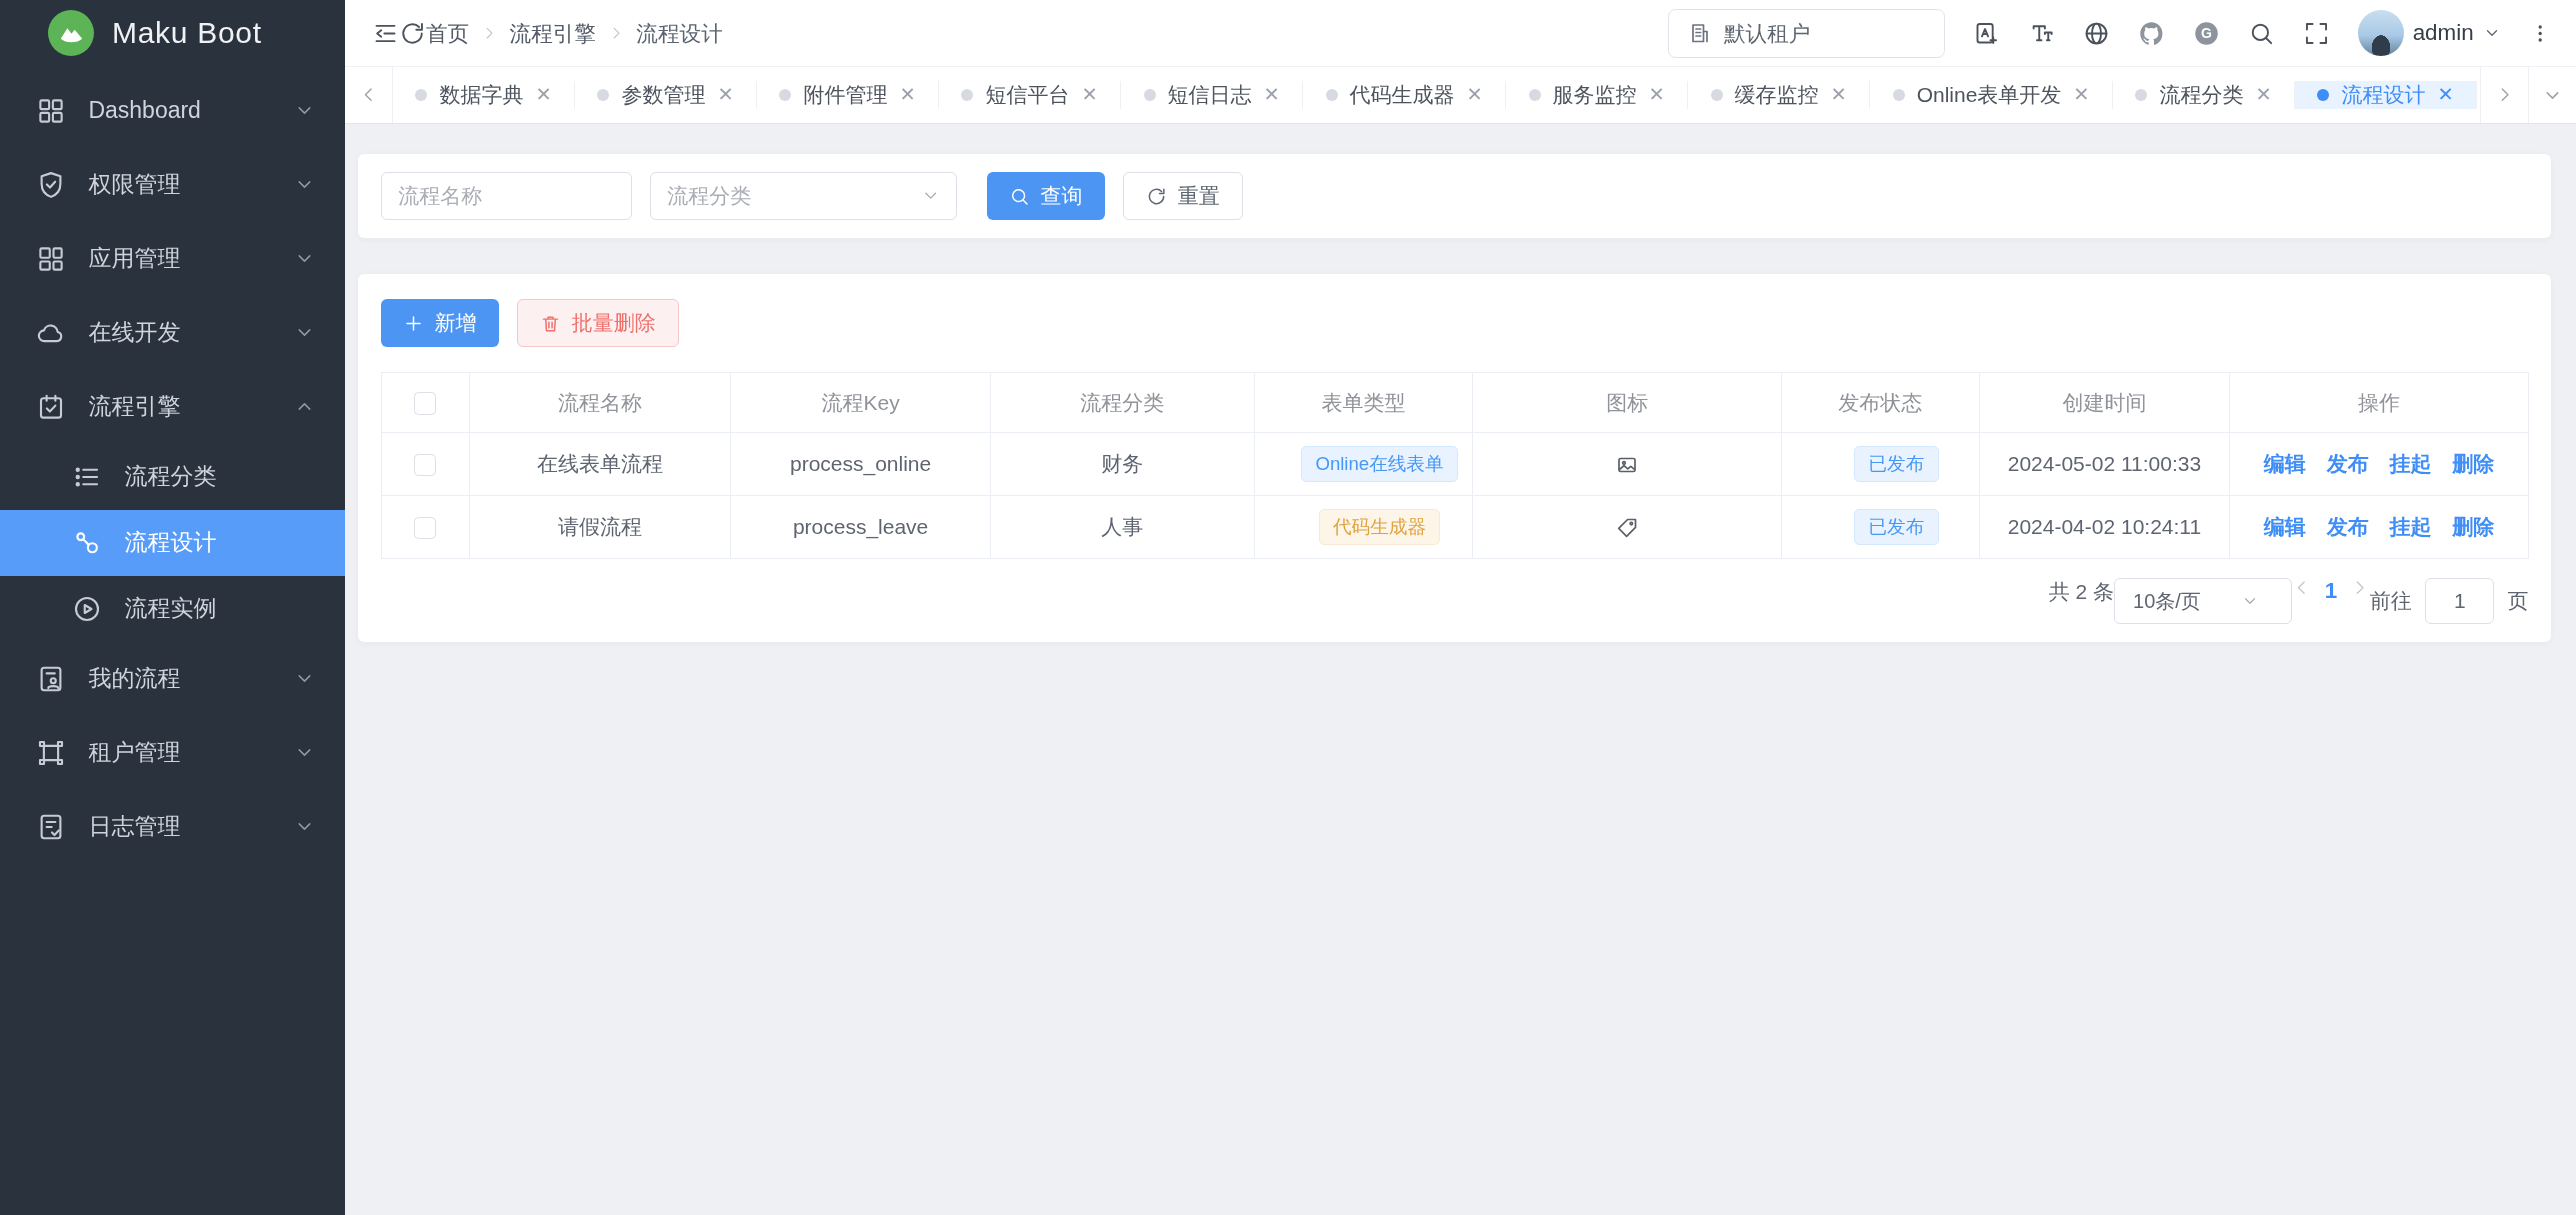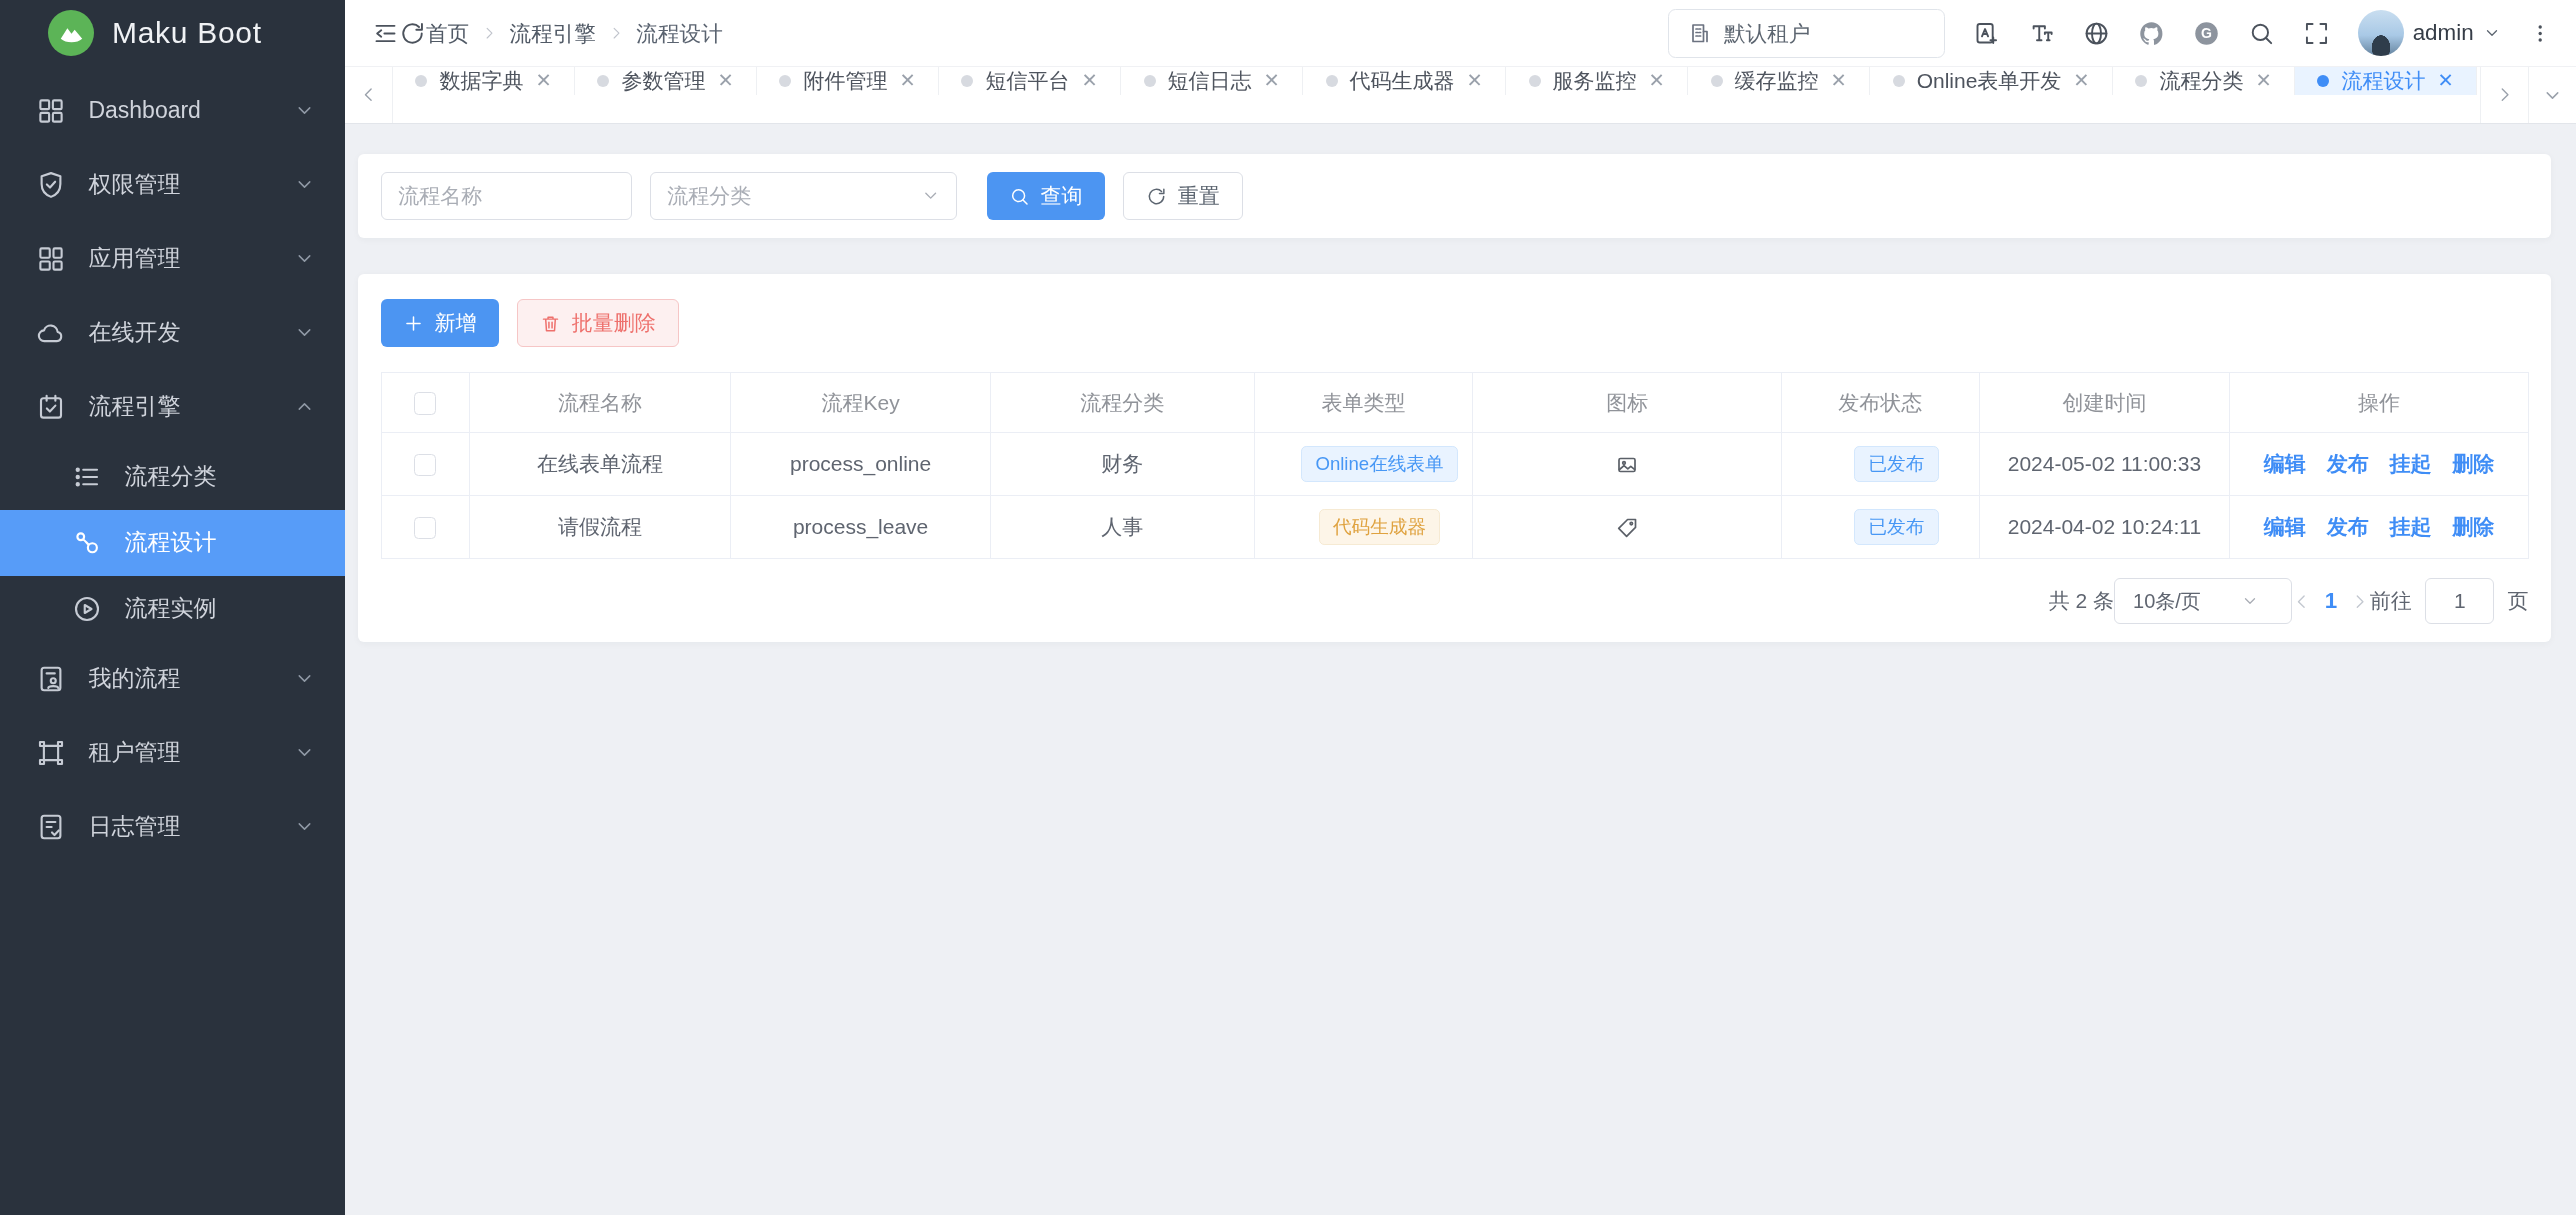--- a/index.html
+++ b/index.html
@@ -48,21 +48,21 @@
   .user-wrap { display:flex; align-items:center; gap:9px; cursor:pointer; }
   .user-name { font-size:22.4px; color:#363d47; }
   .user-caret { width:18px; height:18px; color:#5c6570; }
 
   
   .tabbar { height:58px; background:#fff; border-top:0.7px solid #f0f1f4; border-bottom:0.7px solid #e2e5ea; display:flex; align-items:stretch; flex-shrink:0; }
   .tab-nav { width:48px; display:flex; align-items:center; justify-content:center; color:#9aa1ab; cursor:pointer; flex-shrink:0; }
   .tab-nav .ticon { width:19.4px; height:19.4px; }
   .tab-nav.left { border-right:0.7px solid #eef0f3; }
   .tab-nav.rside { border-left:0.7px solid #eef0f3; }
-  .tabs { display:flex; align-items:flex-start; overflow:hidden; }
+  .tabs { display:flex; align-items:center; overflow:hidden; }
   .tab { display:flex; align-items:center; gap:12px; padding:0 22.4px; border-right:0.7px solid #eef0f3; font-size:21px; color:#4e545e; cursor:pointer; white-space:nowrap; }
   .tab-dot { width:12px; height:12px; border-radius:50%; background:#d7dae0; flex-shrink:0; }
   .tab-close { font-size:19.4px; color:#9aa1ab; line-height:1; }
   .tab.active { background:#e9f3ff; color:#3f8df6; }
   .tab.active .tab-dot { background:#3f8df6; }
   .tab.active .tab-close { color:#3f8df6; }
   .tab-spacer { margin-left:auto; }
 
   
   .content { flex:1; padding:30px 25px 0 13.4px; overflow:hidden; }
@@ -89,21 +89,21 @@
   .col-check { width:4.1%; } .col-name { width:12.2%; } .col-key { width:12.1%; }
   .col-cat { width:12.3%; } .col-form { width:10.2%; } .col-icon { width:14.4%; }
   .col-status { width:9.2%; } .col-time { width:11.7%; } .col-ops { width:13.9%; }
   .checkbox { width:22.4px; height:22.4px; border:1.5px solid #dcdfe6; border-radius:4.5px; background:#fff; display:inline-block; cursor:pointer; vertical-align:middle; }
   .tag { display:inline-flex; align-items:center; padding:5.2px 13.4px; border-radius:5.2px; font-size:18.6px; line-height:1.3;margin-left:32px; }
   .tag-blue { background:#e9f3ff; border:0.7px solid #d3e7fd; color:#4797f5; }
   .tag-warn { background:#fdf5e8; border:0.7px solid #f6ead3; color:#dfa23f; }
   .cell-icon { width:24px; height:24px; color:#5b6068; display:inline-flex; vertical-align:middle; }
   .ops a { color:#3f8df6; margin:0 10.4px; text-decoration:none; font-weight:600; font-size:21px; cursor:pointer; }
 
-  .pagination { display:flex; align-items:center; justify-content:flex-end; margin-top:19.4px; }
+  .pagination { display:flex; justify-content:flex-end; margin-top:19.4px; }
   .pg-total { font-size:21px; color:#5f6570; }
   .pg-size { width:178px; height:46px; border:1.5px solid #dcdfe6; border-radius:6px; display:flex; align-items:center; justify-content:space-between; padding:0 32px 0 18px; font-size:20px; color:#5f6570; cursor:pointer; }
   .pg-size .sel-chev { width:18px; height:18px; color:#a9adb5; }
   .pg-arrow { width:19.4px; height:19.4px; color:#c3c8d0; cursor:pointer; }
   .pg-cur { min-width:39px; text-align:center; color:#3f8df6; font-size:22.4px; font-weight:700; cursor:pointer; }
   .pg-goto { display:flex; align-items:center; gap:13.4px; font-size:21px; color:#5f6570; }
   .pg-input { width:69px; height:46px; border:1.5px solid #dcdfe6; border-radius:6px; text-align:center; font-size:21px; color:#5f6570; outline:none; font-family:inherit; }
 </style>
 </head>
 <body>

